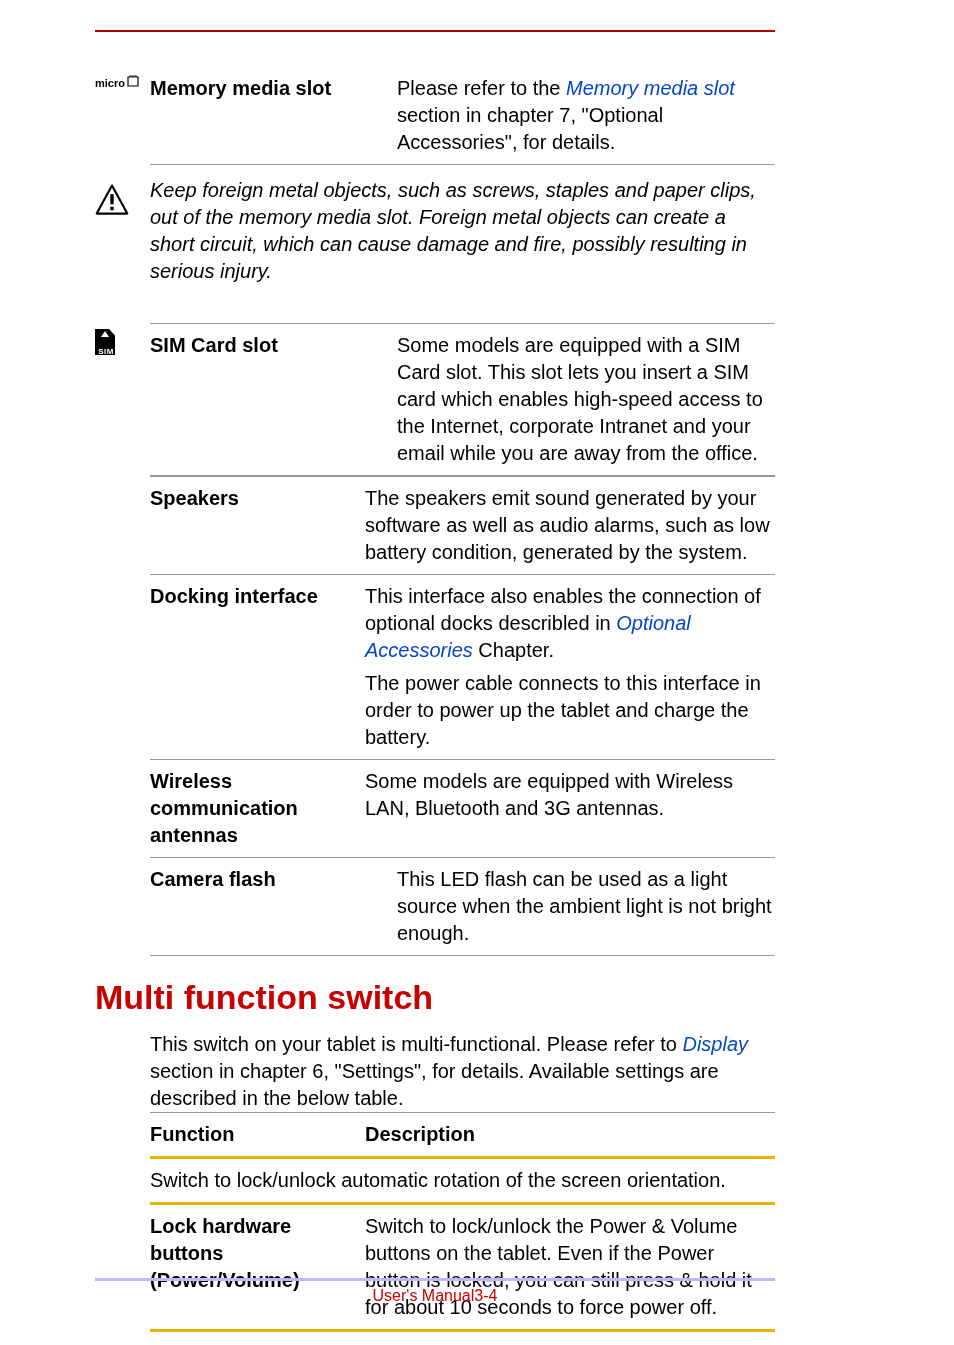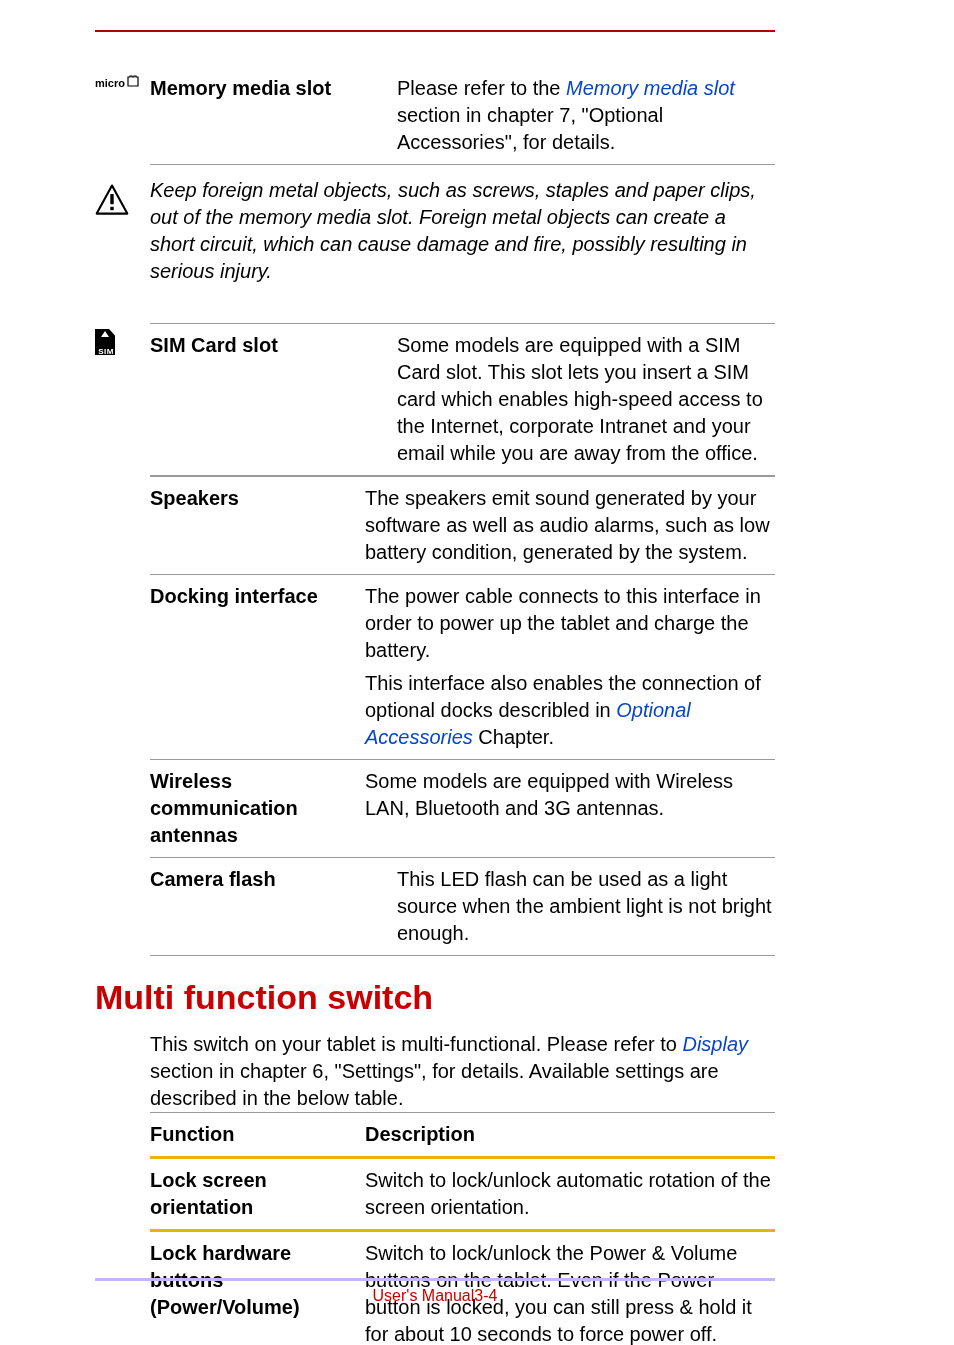--- a/index.html
+++ b/index.html
@@ -178,22 +178,22 @@
     <div class="content-col">
       <div class="def-row tborder">
         <div class="def-label">Speakers</div>
         <div class="def-body">
           <p>The speakers emit sound generated by your software as well as audio alarms, such as low battery condition, generated by the system.</p>
         </div>
       </div>
       <div class="def-row tborder">
         <div class="def-label">Docking interface</div>
         <div class="def-body">
+          <p><span>This interface also enables the connection of optional docks describled in </span><span class="link">Optional Accessories</span><span> Chapter.</span></p>
           <p>The power cable connects to this interface in order to power up the tablet and charge the battery.</p>
-          <p><span>This interface also enables the connection of optional docks describled in </span><span class="link">Optional Accessories</span><span> Chapter.</span></p>
         </div>
       </div>
       <div class="def-row tborder">
         <div class="def-label">Wireless communication antennas</div>
         <div class="def-body">
           <p>Some models are equipped with Wireless LAN, Bluetooth and 3G antennas.</p>
         </div>
       </div>
       <div class="def-row tborder bborder">
         <div class="def-label">Camera flash</div>
@@ -211,21 +211,20 @@
     <div class="content-col">
       <p class="intro-text">
         <span>This switch on your tablet is multi-functional. Please refer to </span><span class="link">Display</span><span> section in chapter 6, "Settings", for details. Available settings are described in the below table.</span>
       </p>
 
       <div class="ft-row t b">
         <div class="ft-label">Function</div>
         <div class="ft-desc header">Description</div>
       </div>
       <div class="ft-row b">
-        <div class="ft-label">Lock screen orientation</div>
         <div class="ft-desc">Switch to lock/unlock automatic rotation of the screen orientation.</div>
       </div>
       <div class="ft-row b">
         <div class="ft-label">Lock hardware buttons (Power/Volume)</div>
         <div class="ft-desc">Switch to lock/unlock the Power &amp; Volume buttons on the tablet. Even if the Power button is locked, you can still press &amp; hold it for about 10 seconds to force power off.</div>
       </div>
     </div>
   </div>
 
   <div class="footer">

